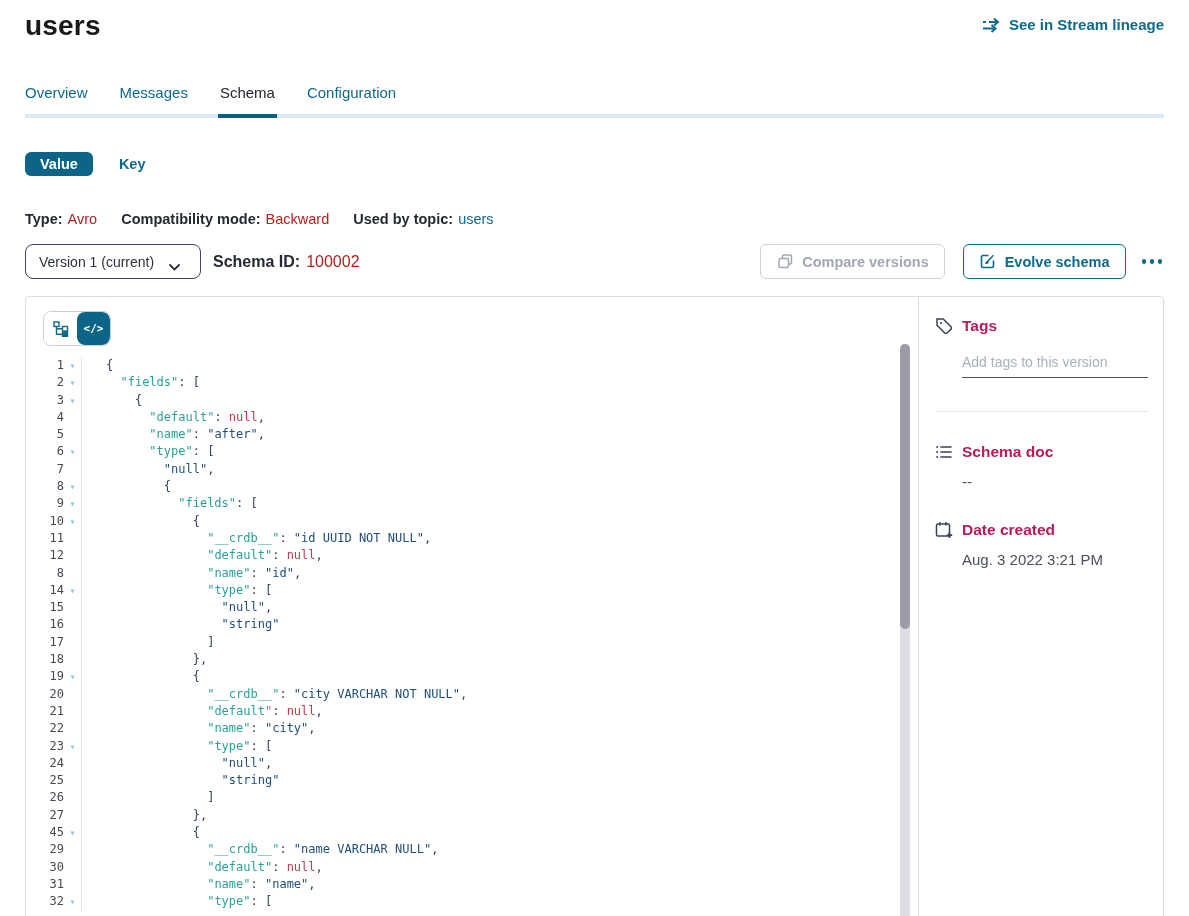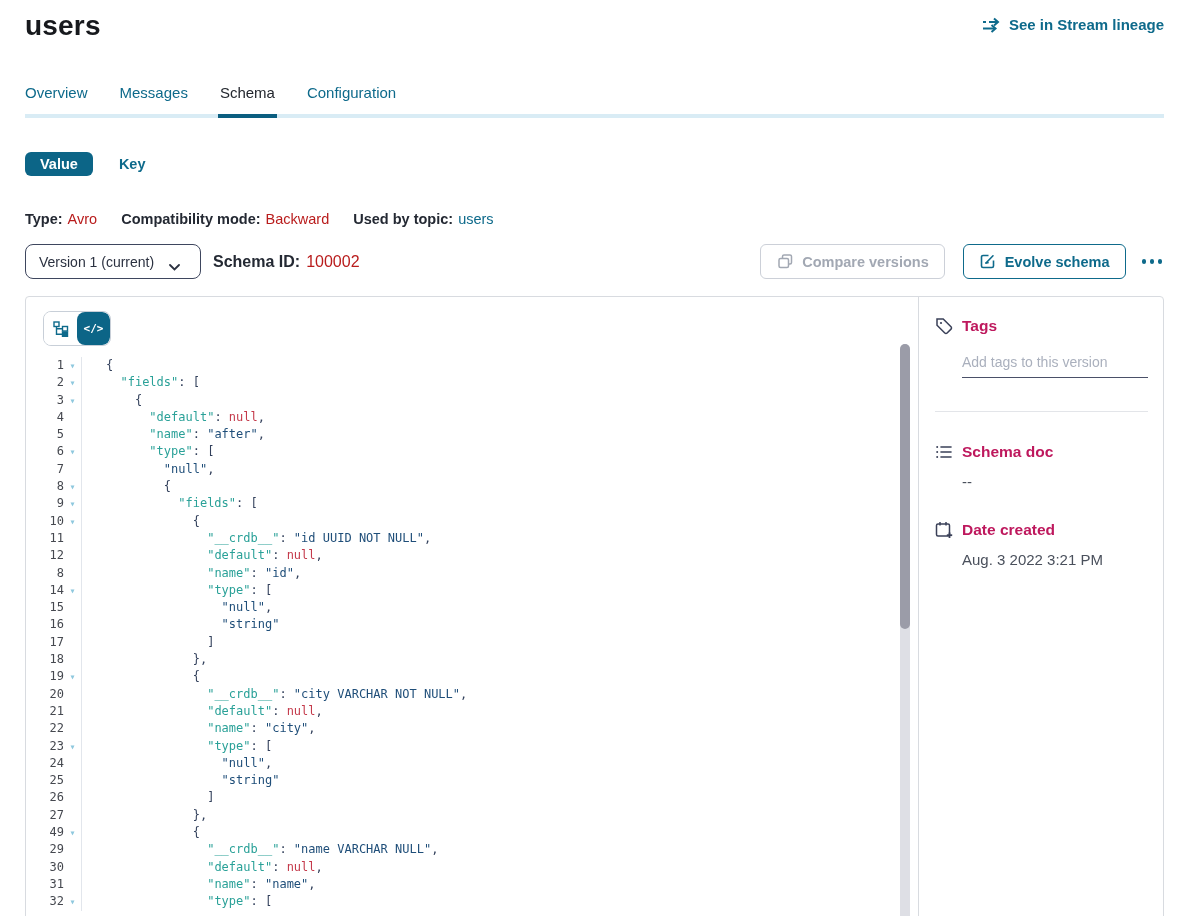--- a/index.html
+++ b/index.html
@@ -315,21 +315,21 @@
             </div>
             <div class="grow">
               <span class="ln">26</span>
               <span class="fold"></span>
             </div>
             <div class="grow">
               <span class="ln">27</span>
               <span class="fold"></span>
             </div>
             <div class="grow">
-              <span class="ln">49</span>
+              <span class="ln">45</span>
               <span class="fold">▾</span>
             </div>
             <div class="grow">
               <span class="ln">29</span>
               <span class="fold"></span>
             </div>
             <div class="grow">
               <span class="ln">30</span>
               <span class="fold"></span>
             </div>

